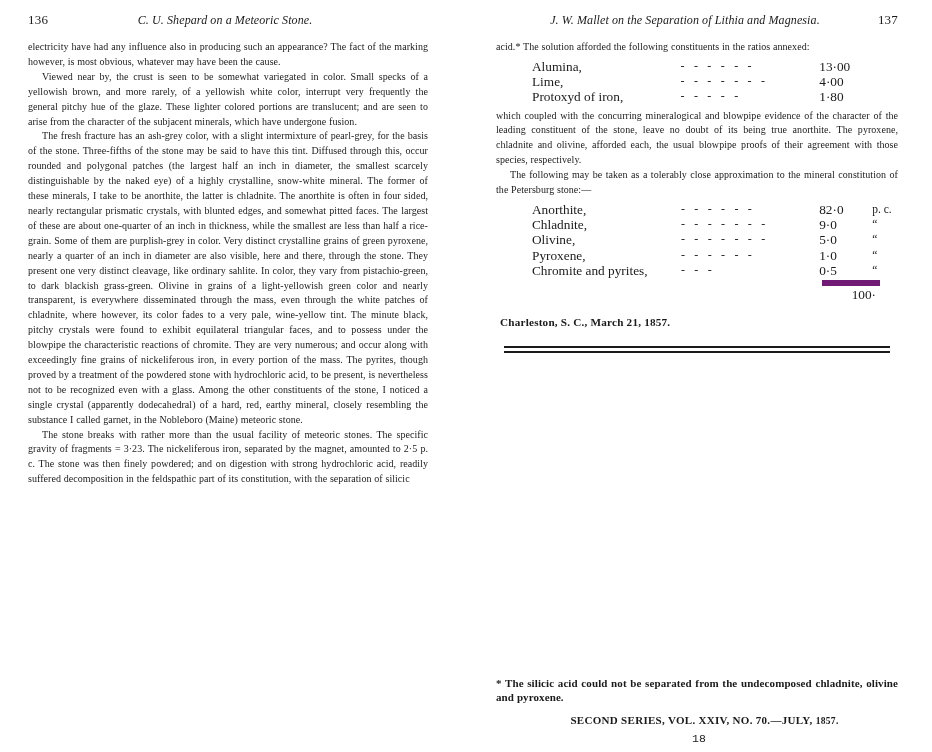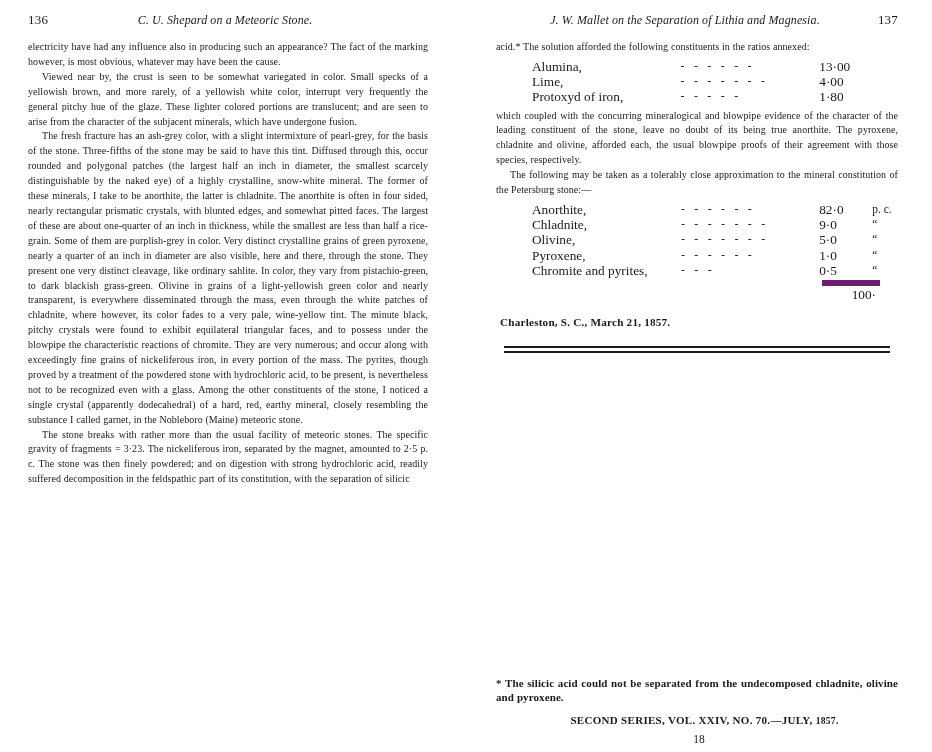--- a/index.html
+++ b/index.html
@@ -159,20 +159,21 @@
   .series-line .small {
     font-size: 9.5px;
   }
   .page-number-bottom {
     position: absolute;
     left: 0;
     right: 0;
     bottom: 7px;
     text-align: center;
     font-size: 11.5px;
+    font-family: Liberation Mono, monospace;
   }
 </style>
 </head>
 <body>
 
 <div class="page">
 
   <div class="col col-left">
     <div class="running-head">
       <span class="folio">136</span>

